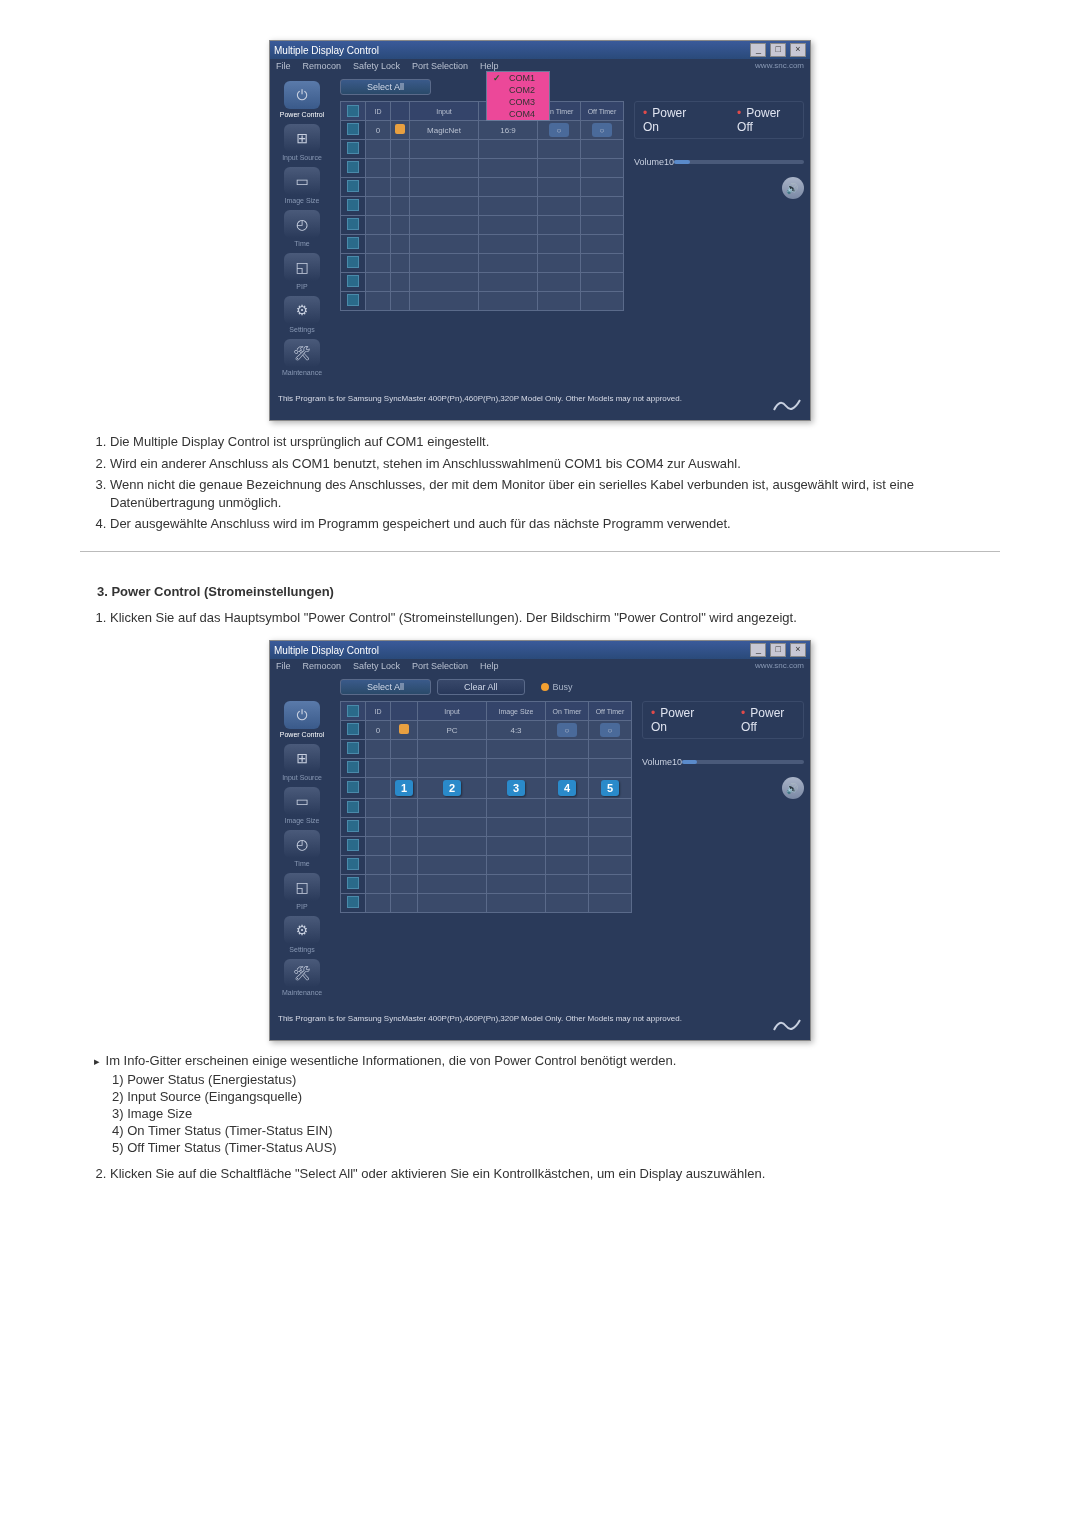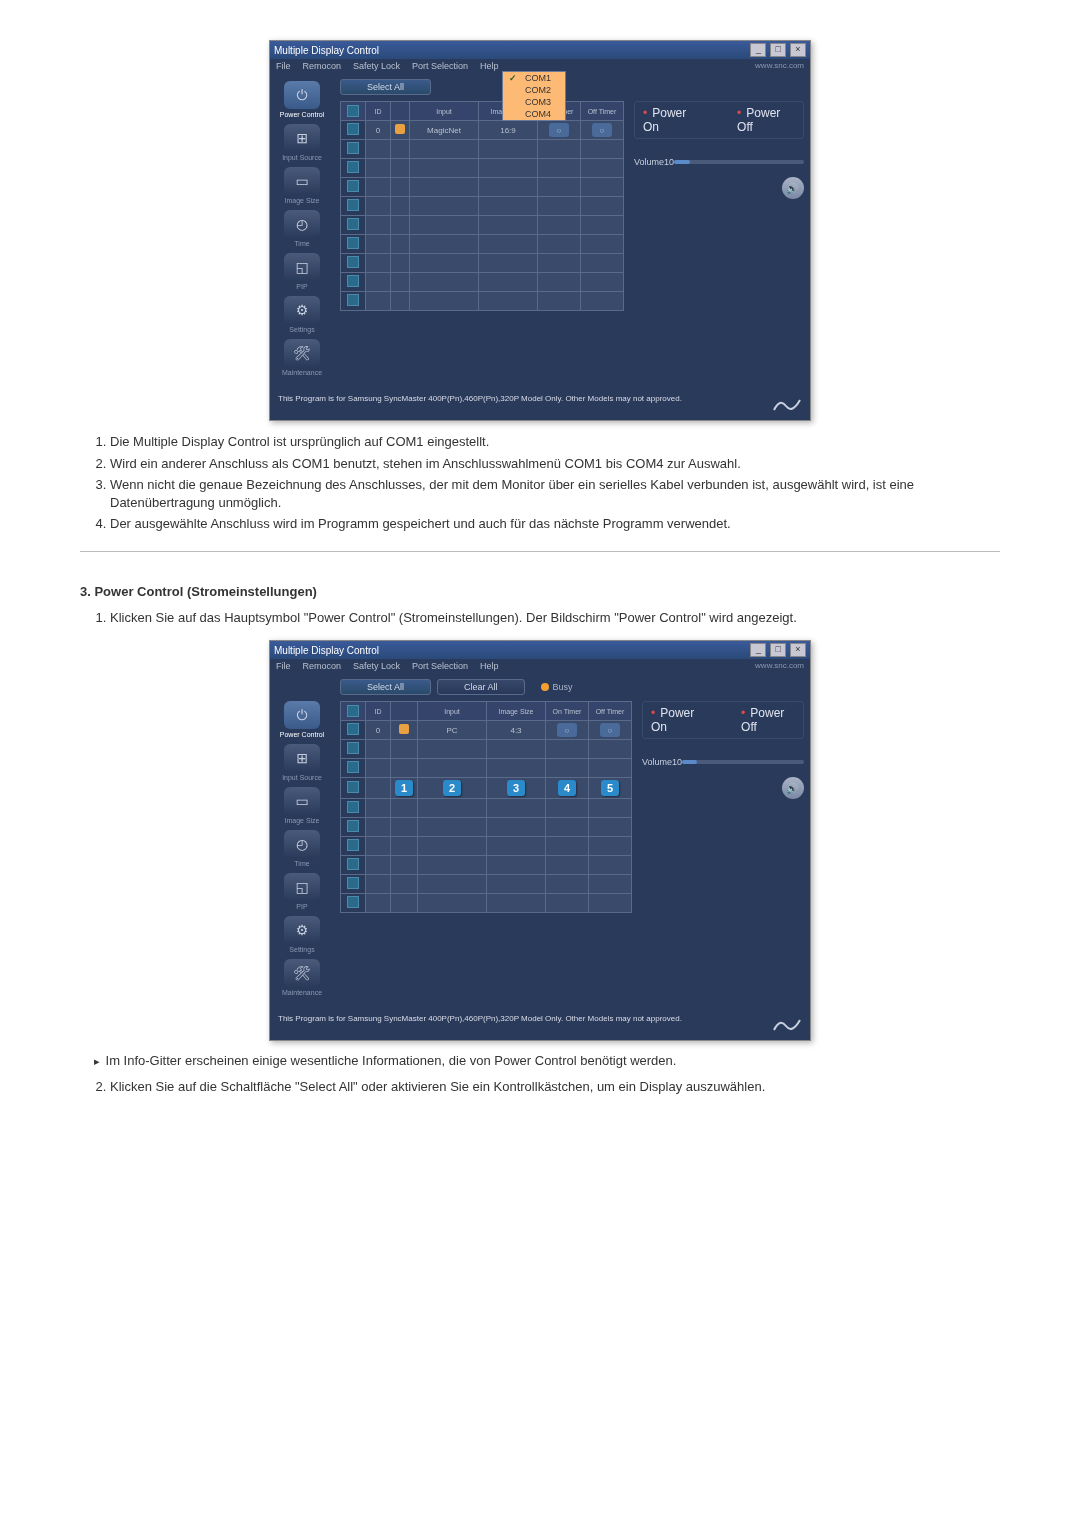--- a/index.html
+++ b/index.html
@@ -47,26 +47,25 @@
     display: flex;
     gap: 12px;
     position: relative;
   }
   .menubar .spacer { flex: 1; }
   .menubar .right { color: #8898b4; font-size: 8px; }
   .dropdown {
     position: absolute;
     left: 216px;
     top: 12px;
-    background: #fdba74;
+    background: #ec4899;
     border: 1px solid #6a7a9a;
     font-size: 9px;
     color: #333;
     z-index: 5;
-    margin-left: 16px;
   }
   .dropdown div {
     padding: 1px 14px 1px 22px;
     position: relative;
   }
   .dropdown div.chk::before {
     content: "✓";
     position: absolute;
     left: 6px;
     color: #2a5a2a;
@@ -260,21 +259,21 @@
     padding-left: 30px;
   }
   ol.doc li {
     margin-bottom: 4px;
     line-height: 1.35;
   }
   .hr { border: none; border-top: 1px solid #bbb; margin: 18px 0 32px 0; }
   .section-h {
     font-weight: bold;
     font-size: 13px;
-    margin: 12px 0 6px 0;
+    margin: 12px 0 6px 17px;
   }
   .sub-list {
     margin: 4px 0 4px 18px;
   }
   .sub-list div { margin-bottom: 2px; }
   .bullet-line::before {
     content: "▸";
     margin-right: 6px;
     font-size: 11px;
   }
@@ -676,17 +675,24 @@
   <div class="footer-note footer-flex">
     <span>This Program is for Samsung SyncMaster 400P(Pn),460P(Pn),320P  Model Only. Other Models may not approved.</span>
     <svg class="wiggle" viewBox="0 0 30 20">
         <path d="M2 16 Q8 4 14 12 Q20 20 28 6" stroke="#c8d0e0" stroke-width="2" fill="none"></path>
       </svg>
   </div>
 </div>
 
 <div style="margin:10px 0 0 14px">
   <div class="bullet-line">Im Info-Gitter erscheinen einige wesentliche Informationen, die von Power Control benötigt werden.</div>
+  <div class="sub-list">
+    <div>1) Power Status (Energiestatus)</div>
+    <div>2) Input Source (Eingangsquelle)</div>
+    <div>3) Image Size</div>
+    <div>4) On Timer Status (Timer-Status EIN)</div>
+    <div>5) Off Timer Status (Timer-Status AUS)</div>
+  </div>
 </div>
 
 <ol class="doc" start="2">
   <li>Klicken Sie auf die Schaltfläche "Select All" oder aktivieren Sie ein Kontrollkästchen, um ein Display auszuwählen.</li>
 </ol>
 
 </body></html>

